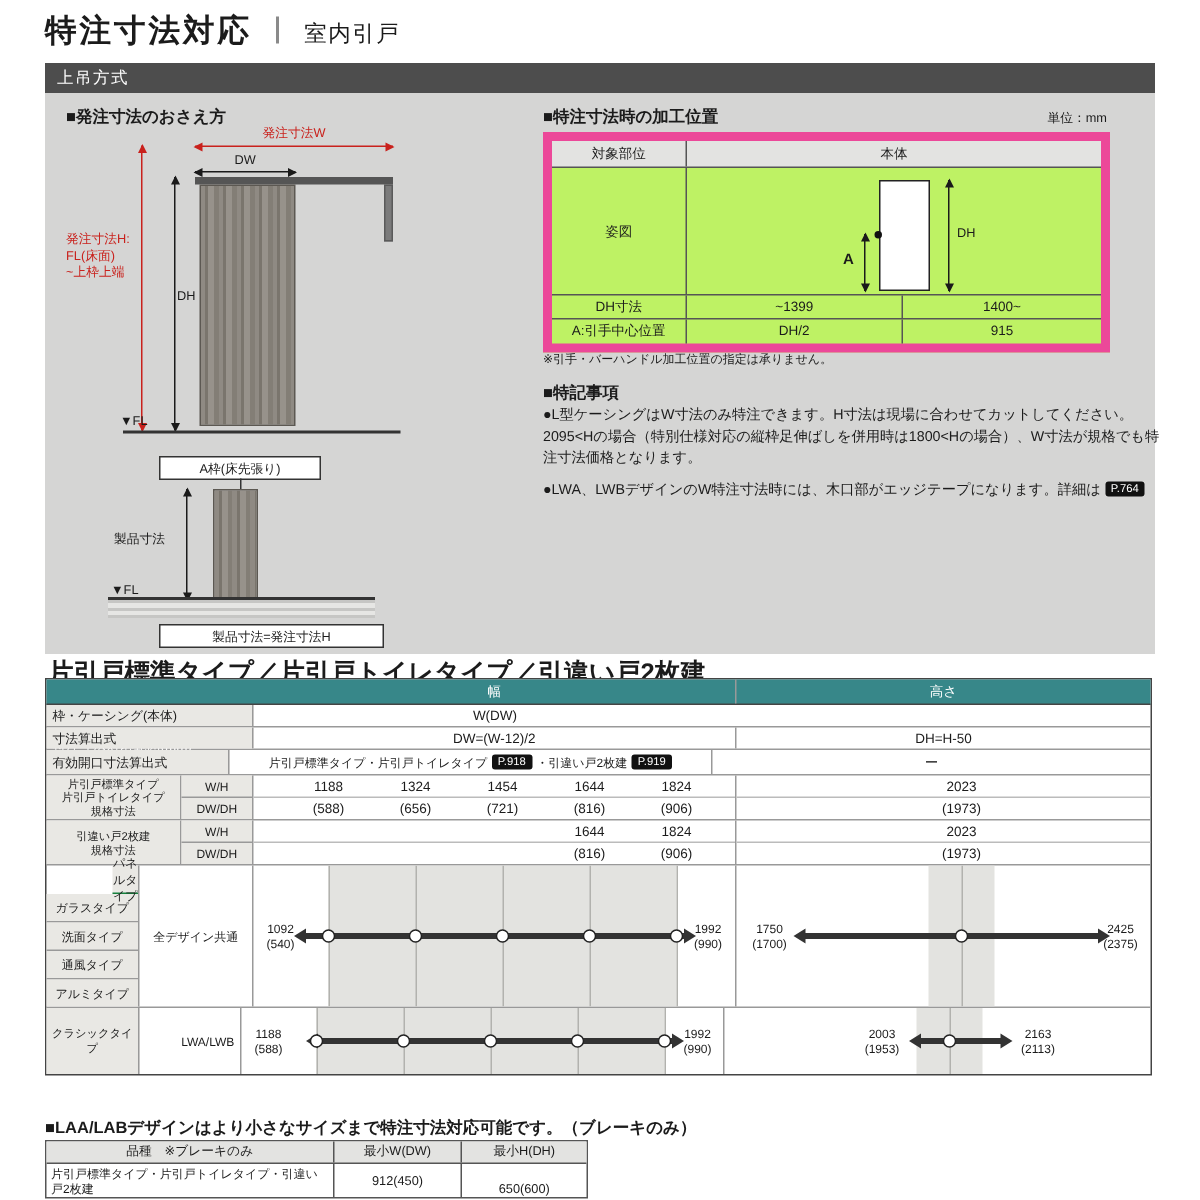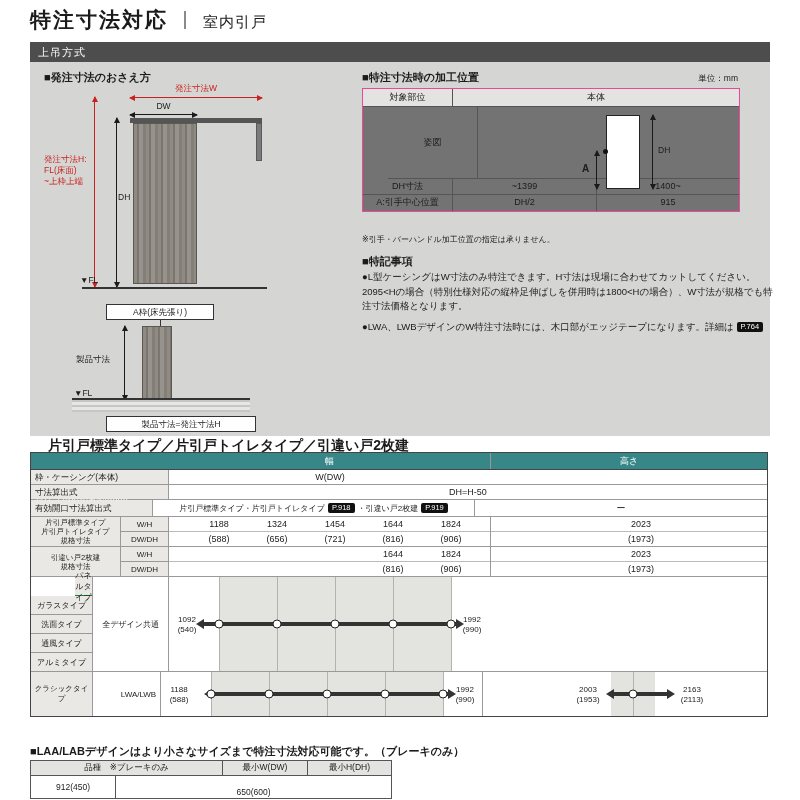--- a/index.html
+++ b/index.html
@@ -27,21 +27,21 @@
   .red.ah::before{border-right-color:#c9211c;}
   .red.ah::after{border-left-color:#c9211c;}
   .red.av{background:#c9211c;}
   .red.av::before{border-bottom-color:#c9211c;}
   .red.av::after{border-top-color:#c9211c;}
   
   .wood{background:repeating-linear-gradient(90deg,#8f8a83 0 3px,#7a756d 3px 5px,#97928b 5px 9px,#837e76 9px 12px);border:1px solid #5c5852;}
   
   .badge{display:inline-block;background:#111;color:#fff;font-size:7.5px;line-height:10px;padding:0 4px;border-radius:2px;vertical-align:1px;white-space:nowrap;}
   
-  .ptbl{position:absolute;background:#737373;border:1px solid #ec4899;font-size:9px;}
+  .ptbl{position:absolute;background:#bef264;border:6px solid #ec4899;font-size:9px;}
   .prow{display:flex;border-bottom:1px solid #555;}
   .prow:last-child{border-bottom:none;}
   .pc{border-right:1px solid #555;}
   .pc:last-child{border-right:none;}
   .phead{background:#e3e3e1;}
   
   .bt{position:absolute;left:30px;top:452px;width:738px;background:#fff;border:1px solid #444;font-size:9px;}
   .tr{display:flex;border-bottom:1px solid #999;}
   .tr:last-child{border-bottom:none;}
   .tc{border-right:1px solid #999;}
@@ -101,21 +101,21 @@
     <div class="boxlabel" style="left:76px;top:374px;width:150px;">製品寸法=発注寸法H</div>
 
     <div class="abs b" style="left:332px;top:28px;font-size:11px;">■特注寸法時の加工位置</div>
     <div class="abs" style="left:600px;top:31px;width:108px;text-align:right;font-size:8.5px;">単位：mm</div>
 
     <div class="ptbl" style="left:332px;top:46px;width:378px;">
       <div class="prow phead" style="height:18px;line-height:16px;text-align:center;">
         <div class="pc" style="width:90px;">対象部位</div>
         <div class="pc" style="flex:1;">本体</div>
       </div>
-      <div class="prow" style="height:72px;margin-left:25px;">
+      <div class="prow" style="height:85px;">
         <div class="pc cen" style="width:90px;">姿図</div>
         <div class="pc" style="flex:1;position:relative;">
           <div class="abs" style="left:128px;top:8px;width:34px;height:74px;border:1px solid #222;background:#fff;"></div>
           <div class="av" style="left:174px;top:8px;height:74px;"></div>
           <div class="abs" style="left:180px;top:38px;font-size:8.5px;">DH</div>
           <div class="av" style="left:118px;top:44px;height:38px;"></div>
           <div class="abs b" style="left:104px;top:56px;font-size:10px;">A</div>
           <div class="abs" style="left:125px;top:42px;width:5px;height:5px;background:#111;border-radius:50%;"></div>
         </div>
       </div>
@@ -133,37 +133,38 @@
     <div class="abs" style="left:332px;top:192px;font-size:8px;">※引手・バーハンドル加工位置の指定は承りません。</div>
 
     <div class="abs b" style="left:332px;top:212px;font-size:11px;">■特記事項</div>
     <div class="abs" style="left:332px;top:228px;width:412px;font-size:9.5px;line-height:14.5px;">●L型ケーシングはW寸法のみ特注できます。H寸法は現場に合わせてカットしてください。2095&lt;Hの場合（特別仕様対応の縦枠足伸ばしを併用時は1800&lt;Hの場合）、W寸法が規格でも特注寸法価格となります。</div>
     <div class="abs" style="left:332px;top:278px;width:412px;font-size:9.5px;line-height:14.5px;">
       <span>●LWA、LWBデザインのW特注寸法時には、木口部がエッジテープになります。詳細は</span>
       <span class="badge">P.764</span>
     </div>
   </div>
 
-  <div class="abs b" style="left:48px;top:437px;font-size:14px;">片引戸標準タイプ／片引戸トイレタイプ／引違い戸2枚建</div>
+  <div class="abs b" style="left:32px;top:437px;font-size:17px;">片引戸標準タイプ／片引戸トイレタイプ／引違い戸2枚建</div>
 
   <div class="bt">
 
     <div class="tr" style="height:17px;background:#378789;color:#fff;border-bottom:1px solid #444;">
       <div class="tc" style="width:138px;line-height:16px;padding-left:4px;margin-top:36px;">特注寸法対応範囲(mm)</div>
       <div class="tc cen" style="width:322px;">幅</div>
       <div class="tc cen" style="flex:1;">高さ</div>
     </div>
 
     <div class="tr" style="height:15px;">
       <div class="tc lab" style="width:138px;line-height:14px;padding-left:4px;font-size:8.5px;">枠・ケーシング(本体)</div>
       <div class="tc cen" style="width:322px;">W(DW)</div>
     </div>
 
     <div class="tr" style="height:15px;">
       <div class="tc lab" style="width:138px;line-height:14px;padding-left:4px;font-size:8.5px;">寸法算出式</div>
+      <div class="tc cen" style="width:322px;">DW=(W-12)/2</div>
       <div class="tc cen" style="flex:1;">DH=H-50</div>
     </div>
 
     <div class="tr" style="height:17px;">
       <div class="tc lab" style="width:122px;line-height:16px;padding-left:4px;font-size:8.5px;">有効開口寸法算出式</div>
       <div class="tc cen" style="width:322px;gap:3px;font-size:8px;">
         <span>片引戸標準タイプ・片引戸トイレタイプ</span>
         <span class="badge">P.918</span>
         <span>・引違い戸2枚建</span>
         <span class="badge">P.919</span>
@@ -258,20 +259,34 @@
         <div class="dot" style="left:166px;top:47px;"></div>
         <div class="dot" style="left:224px;top:47px;"></div>
         <div class="dot" style="left:282px;top:47px;"></div>
         <div class="rlabel" style="left:0px;top:38px;width:36px;">
           <div>1092</div>
           <div>(540)</div>
         </div>
         <div class="rlabel" style="left:285px;top:38px;width:36px;">
           <div>1992</div>
           <div>(990)</div>
+        </div>
+      </div>
+      <div class="tc" style="flex:1;position:relative;overflow:hidden;">
+        <div class="band" style="left:128px;width:44px;"></div>
+        <div class="gl" style="left:150px;"></div>
+        <div class="rangebar" style="left:45px;top:45px;width:197px;"></div>
+        <div class="dot" style="left:150px;top:47px;"></div>
+        <div class="rlabel" style="left:2px;top:38px;width:40px;">
+          <div>1750</div>
+          <div>(1700)</div>
+        </div>
+        <div class="rlabel" style="left:236px;top:38px;width:40px;">
+          <div>2425</div>
+          <div>(2375)</div>
         </div>
       </div>
     </div>
 
     <div class="tr" style="height:44px;">
       <div class="tc lab cen" style="width:62px;font-size:7.5px;">クラシックタイプ</div>
       <div class="tc cen" style="width:68px;font-size:8px;padding-left:24px;">LWA/LWB</div>
       <div class="tc" style="width:322px;position:relative;overflow:hidden;">
         <div class="band" style="left:50px;width:232px;"></div>
         <div class="gl" style="left:50px;"></div>
@@ -312,18 +327,19 @@
   </div>
 
   <div class="abs b" style="left:30px;top:744px;font-size:11px;">■LAA/LABデザインはより小さなサイズまで特注寸法対応可能です。（ブレーキのみ）</div>
   <div class="abs" style="left:30px;top:760px;width:362px;border:1px solid #555;background:#fff;font-size:8.5px;">
     <div style="display:flex;height:15px;line-height:13px;background:#e3e3e1;border-bottom:1px solid #555;text-align:center;">
       <div style="width:192px;border-right:1px solid #555;">品種　※ブレーキのみ</div>
       <div style="width:85px;border-right:1px solid #555;">最小W(DW)</div>
       <div style="flex:1;">最小H(DH)</div>
     </div>
     <div style="display:flex;height:22px;">
+      <div style="width:192px;border-right:1px solid #555;padding:2px 3px;font-size:8px;line-height:9.5px;">片引戸標準タイプ・片引戸トイレタイプ・引違い戸2枚建</div>
       <div class="cen" style="width:85px;border-right:1px solid #555;">912(450)</div>
       <div class="cen" style="flex:1;margin-top:10px;">650(600)</div>
     </div>
   </div>
 
 </div>
 
 </body></html>

